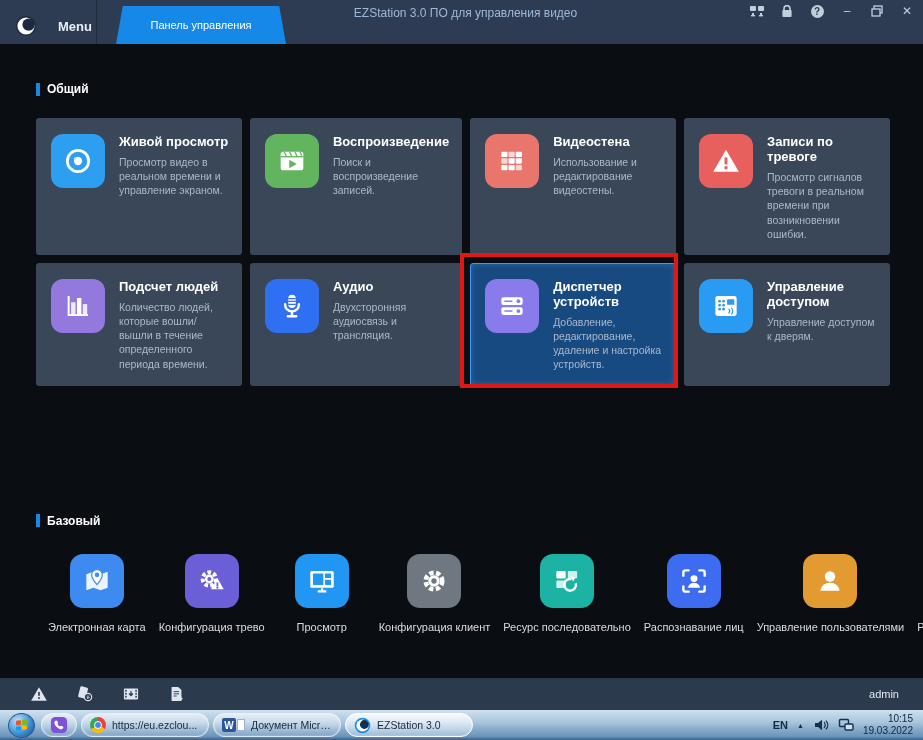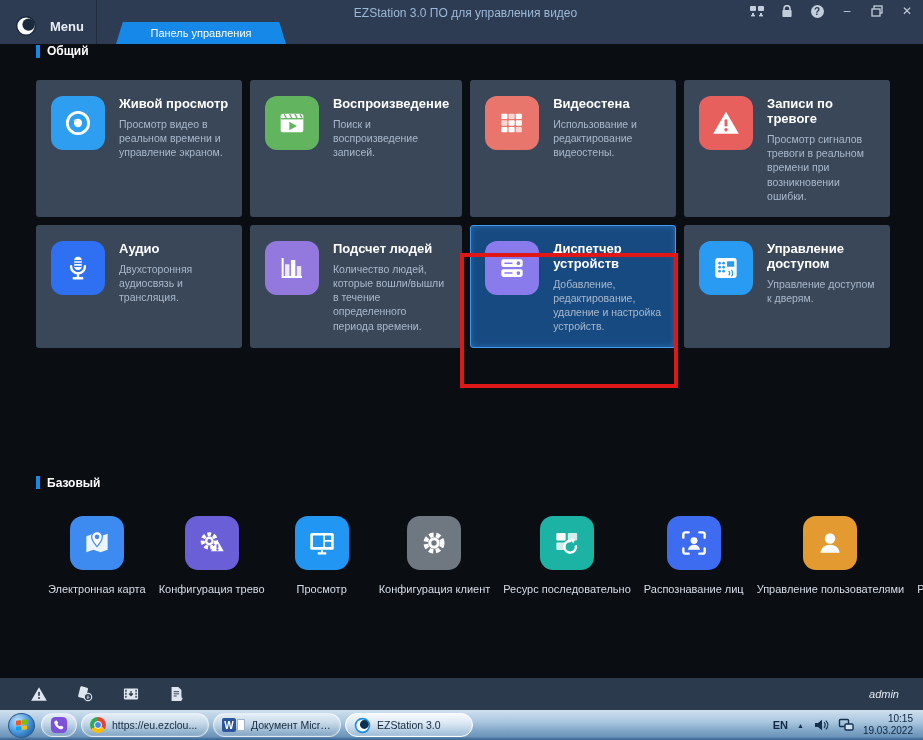--- a/index.html
+++ b/index.html
@@ -2,51 +2,51 @@
 <html><head>
 <meta charset="utf-8">
 <style>
   * { margin:0; padding:0; box-sizing:border-box; }
   html,body { background:#000; }
   body { font-family:"Liberation Sans","DejaVu Sans",sans-serif; }
   .screen { position:relative; width:923px; height:740px; overflow:hidden; background:#0a0d12; }
 
   
   .titlebar { position:relative; height:44px; background:#2d3c52; }
-  .menu-area { position:absolute; left:0; top:0; width:97px; height:52px; display:flex; align-items:center; gap:12px; padding-left:14px; border-right:1px solid rgba(0,0,0,.28); cursor:pointer; }
+  .menu-area { position:absolute; left:0; top:0; width:97px; height:52px; display:flex; align-items:center; gap:20px; padding-left:14px; border-right:1px solid rgba(0,0,0,.28); cursor:pointer; }
   .menu-label { color:#e8eef6; font-size:13px; font-weight:bold; }
   .app-title { position:absolute; left:8px; right:0; top:6px; text-align:center; color:#9db9d8; font-size:12px; }
   .win-icons { position:absolute; right:8px; top:3px; display:flex; align-items:center; gap:14px; }
   .win-ico { color:#c3cedd; font-size:12px; width:16px; height:16px; display:flex; align-items:center; justify-content:center; cursor:pointer; }
   .help-badge { width:13px; height:13px; border-radius:50%; background:#c3cedd; color:#2d3c52; font-size:10px; font-weight:bold; display:flex; align-items:center; justify-content:center; }
-  .tab { position:absolute; left:116px; bottom:0; width:170px; height:22px; background:#1688e8; color:#fff; font-size:11px; display:flex; align-items:center; justify-content:center; clip-path:polygon(4% 0,96% 0,100% 100%,0 100%); border-top-left-radius:7px; border-top-right-radius:7px; cursor:pointer; }
+  .tab { position:absolute; left:116px; bottom:0; width:170px; height:38px; background:#1688e8; color:#fff; font-size:11px; display:flex; align-items:center; justify-content:center; clip-path:polygon(4% 0,96% 0,100% 100%,0 100%); border-top-left-radius:7px; border-top-right-radius:7px; cursor:pointer; }
 
   
   .content { position:absolute; top:44px; left:0; right:0; bottom:64px; background:#0a0d12; }
   .section-header { display:flex; align-items:center; gap:7px; margin:0 0 0 36px; }
   .section-header .bar { width:4px; height:13px; background:#1688e8; }
   .section-header .txt { color:#fff; font-size:12px; font-weight:bold; }
-  .hdr-general { }
+  .hdr-general { padding-top:38px; }
   .hdr-basic   { padding-top:0; margin-top:128px !important; }
 
   .tile-grid { display:grid; grid-template-columns:repeat(4,1fr); gap:8px; margin:22px 33px 0 36px; }
   .tile { background:#3a4759; border-radius:3px; padding:13px 12px 13px 14px; display:flex; gap:14px; cursor:pointer; border:1px solid transparent; }
   .tile.hl { background:#174a80; border:1px solid #3e9af2; box-shadow:0 0 6px rgba(62,154,242,.45) inset; }
   .tile-icon { flex:0 0 54px; width:54px; height:54px; border-radius:12px; display:flex; align-items:center; justify-content:center; margin-top:2px; }
   .tile-text { min-width:0; }
   .tile-title { color:#fff; font-size:13px; font-weight:bold; margin:2px 0 6px; }
   .tile-desc { color:#a9b8cc; font-size:10.5px; line-height:1.35; }
 
   .icon-row { display:flex; margin-top:26px; padding-left:48px; overflow:hidden;gap:13px; }
   .icon-item { flex:0 0 88px; display:flex; flex-direction:column; align-items:center; cursor:pointer; }
   .icon-sq { width:54px; height:54px; border-radius:13px; display:flex; align-items:center; justify-content:center; }
   .icon-label { margin-top:13px; color:#d7dee8; font-size:11px; white-space:nowrap; }
 
   
-  .statusbar { position:absolute; left:0; right:0; bottom:30px; height:34px; background:#2b3a4d; border-top:2px solid #0a0d12; display:flex; align-items:center; padding:0 24px 0 28px;font-style:italic; }
+  .statusbar { position:absolute; left:0; right:0; bottom:30px; height:34px; background:#2b3a4d; border-top:2px solid #0a0d12; display:flex; align-items:center; padding:0 24px 0 28px; }
   .status-icons { display:flex; gap:24px; align-items:center; }
   .status-ico { width:22px; height:22px; cursor:pointer; display:flex; align-items:center; justify-content:center; }
   .status-user { margin-left:auto; color:#e3e9f2; font-size:11px; }
 
   
   .taskbar { position:absolute; left:0; right:0; bottom:0; height:30px; background:linear-gradient(#cfe0ef 0%, #a9c6de 40%, #7fa5c6 70%, #6d95ba 88%, #35608f 100%); display:flex; align-items:center; padding:0 4px; }
   .start-orb { width:27px; height:25px; margin:0 6px 0 4px; border-radius:50%; background:radial-gradient(circle at 35% 30%, #bfe3fb, #3f8fd6 55%, #15497e); border:1px solid #2a5a8c; display:flex; align-items:center; justify-content:center; cursor:pointer; }
   .flag { width:11px; height:10px; display:grid; grid-template-columns:1fr 1fr; grid-template-rows:1fr 1fr; gap:1px; transform:skewY(-6deg); }
   .flag i { border-radius:1px; }
   .task-btn { height:24px; margin-right:4px; border:1px solid rgba(255,255,255,.55); border-radius:12px; background:linear-gradient(rgba(255,255,255,.55),rgba(255,255,255,.12)); display:flex; align-items:center; gap:6px; padding:0 8px; cursor:pointer; box-shadow:inset 0 0 2px rgba(255,255,255,.5); }
@@ -182,48 +182,48 @@
               <circle cx="12" cy="17.1" r="1.3" fill="#e8605e"></circle>
             </svg>
         </div>
         <div class="tile-text">
           <div class="tile-title">Записи по тревоге</div>
           <div class="tile-desc">Просмотр сигналов тревоги в реальном времени при возникновении ошибки.</div>
         </div>
       </div>
 
       <div class="tile">
-        <div class="tile-icon" style="background: rgb(47, 111, 242);">
-          <svg width="32" height="32" viewBox="0 0 24 24">
-              <rect x="9.2" y="3.5" width="5.6" height="10" rx="2.8" fill="#fff"></rect>
-              <path d="M9.2 6.4h5.6M9.2 8.6h5.6M9.2 10.8h5.6" stroke="#2f6ff2" stroke-width=".9"></path>
-              <path d="M6.8 10.6c0 3.2 2.3 5.4 5.2 5.4s5.2-2.2 5.2-5.4" fill="none" stroke="#fff" stroke-width="1.8" stroke-linecap="round"></path>
-              <path d="M12 16.2v3M8.8 19.7h6.4" stroke="#fff" stroke-width="1.8" stroke-linecap="round"></path>
-            </svg>
-        </div>
-        <div class="tile-text">
-          <div class="tile-title">Аудио</div>
-          <div class="tile-desc">Двухсторонняя аудиосвязь и трансляция.</div>
-        </div>
-      </div>
-
-      <div class="tile">
         <div class="tile-icon" style="background: rgb(147, 121, 221);">
           <svg width="32" height="32" viewBox="0 0 24 24">
               <path d="M5 4.5v14.2h14.5" stroke="#fff" stroke-width="1.5" fill="none"></path>
               <g fill="#fff">
                 <rect x="6.8" y="9.2" width="3.3" height="9" opacity=".85"></rect>
                 <rect x="11.2" y="6" width="3.3" height="12.2"></rect>
                 <rect x="15.6" y="10.6" width="3.3" height="7.6" opacity=".85"></rect>
               </g>
             </svg>
         </div>
         <div class="tile-text">
           <div class="tile-title">Подсчет людей</div>
           <div class="tile-desc">Количество людей, которые вошли/вышли в течение определенного периода времени.</div>
+        </div>
+      </div>
+
+      <div class="tile">
+        <div class="tile-icon" style="background: rgb(47, 111, 242);">
+          <svg width="32" height="32" viewBox="0 0 24 24">
+              <rect x="9.2" y="3.5" width="5.6" height="10" rx="2.8" fill="#fff"></rect>
+              <path d="M9.2 6.4h5.6M9.2 8.6h5.6M9.2 10.8h5.6" stroke="#2f6ff2" stroke-width=".9"></path>
+              <path d="M6.8 10.6c0 3.2 2.3 5.4 5.2 5.4s5.2-2.2 5.2-5.4" fill="none" stroke="#fff" stroke-width="1.8" stroke-linecap="round"></path>
+              <path d="M12 16.2v3M8.8 19.7h6.4" stroke="#fff" stroke-width="1.8" stroke-linecap="round"></path>
+            </svg>
+        </div>
+        <div class="tile-text">
+          <div class="tile-title">Аудио</div>
+          <div class="tile-desc">Двухсторонняя аудиосвязь и трансляция.</div>
         </div>
       </div>
 
       <div class="tile hl">
         <div class="tile-icon" style="background: rgb(138, 123, 237);">
           <svg width="32" height="32" viewBox="0 0 24 24">
               <g fill="#fff">
                 <rect x="4" y="5.5" width="16" height="5.8" rx="1.6"></rect>
                 <rect x="4" y="12.9" width="16" height="5.8" rx="1.6"></rect>
               </g>

